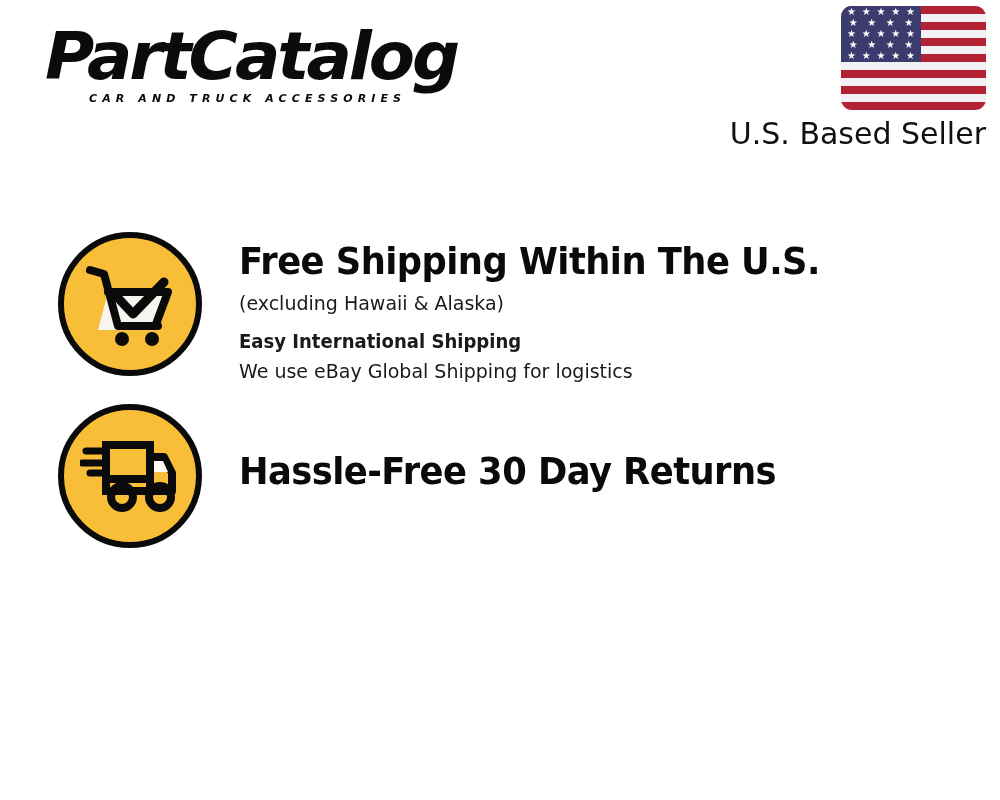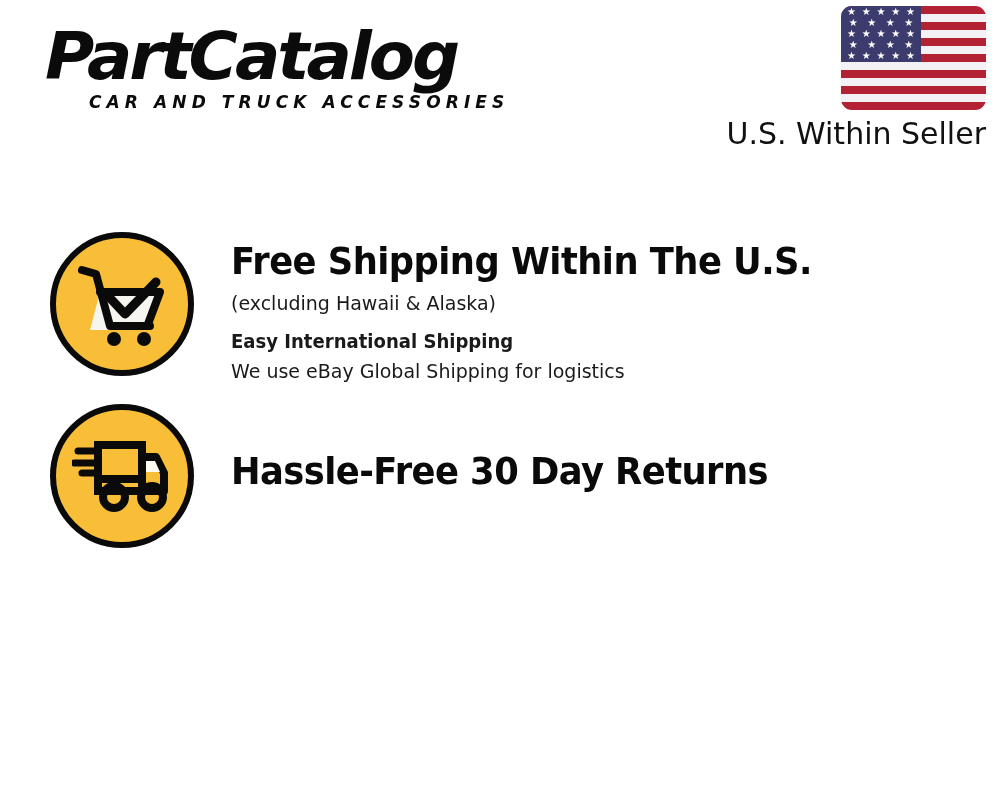--- a/index.html
+++ b/index.html
@@ -38,21 +38,21 @@
     color: #0b0b0b;
     line-height: 74px;
     white-space: nowrap;
     transform: scaleX(1.02);
     transform-origin: left top;
   }
   .brand-tagline {
     font-family: "DejaVu Sans", sans-serif;
     font-weight: bold;
     font-style: italic;
-    font-size: 17px;
+    font-size: 11px;
     letter-spacing: 5.1px;
     color: #0b0b0b;
     white-space: nowrap;
     margin-left: 44px;
     margin-top: -2px;
   }
 
   .seller-block {
     position: absolute;
     right: 14px;
@@ -106,21 +106,21 @@
     font-size: 30px;
     font-weight: normal;
     color: #111111;
     letter-spacing: 0px;
     white-space: nowrap;
   }
 
   
   .features {
     position: absolute;
-    left: 8px;
+    left: 16px;
     top: 232px;
     width: 793px;
   }
   .feature-row {
     position: relative;
     height: 172px;
   }
   .icon-badge {
     position: absolute;
     left: 42px;
@@ -217,21 +217,21 @@
           </div>
           <div class="star-row">
             <span class="star">★</span>
             <span class="star">★</span>
             <span class="star">★</span>
             <span class="star">★</span>
             <span class="star">★</span>
           </div>
         </div>
     </div>
-    <span class="seller-text">U.S. Within Seller</span>
+    <span class="seller-text">U.S. Based Seller</span>
   </div>
 
   <div class="features">
 
     <div class="feature-row row-pad-1">
       <div class="icon-badge">
         <svg width="96" height="84" viewBox="0 0 96 84" aria-hidden="true">
           <path d="M16 68 L72 68 L84 30 L26 30 Z" fill="#f7f5ef"></path>
           <path d="M8 8 L22 12 L36 64 L76 64" fill="none" stroke="#0a0a0a" stroke-width="8" stroke-linecap="round" stroke-linejoin="round"></path>
           <path d="M26 30 L86 30 L74 62" fill="none" stroke="#0a0a0a" stroke-width="8" stroke-linecap="round" stroke-linejoin="round"></path>

